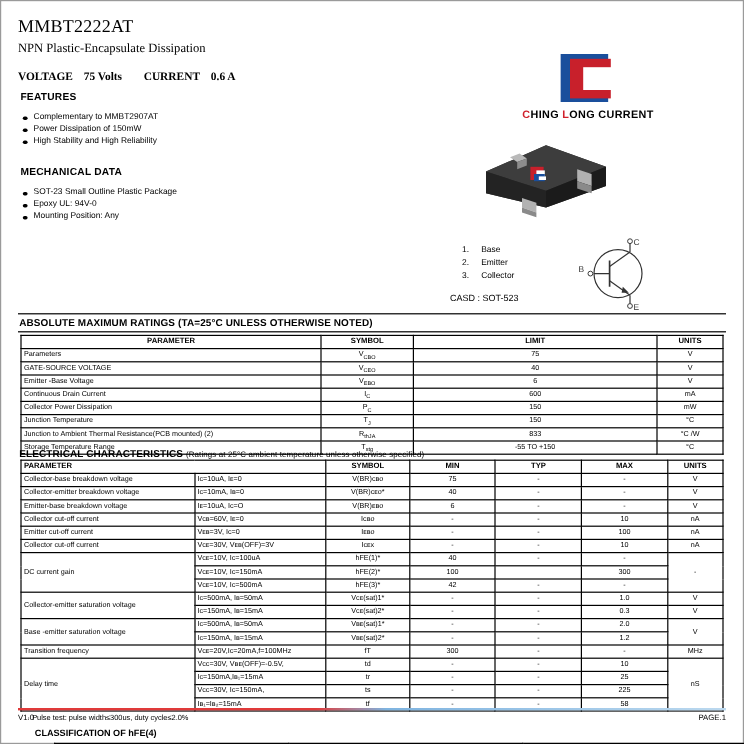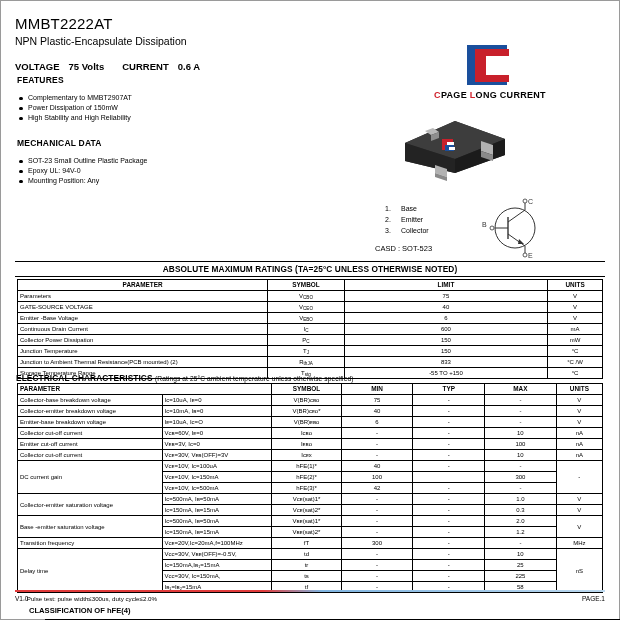--- a/index.html
+++ b/index.html
@@ -24,21 +24,21 @@
   }
   .inner {
     position: absolute;
     left: 14px;
     top: 14px;
     width: 590px;
     height: 590px;
   }
 
   
-  .head { position: absolute; left: 0; top: 0; width: 590px; }
+  .head { position: absolute; left: 0; top: 0; width: 590px; font-family: Liberation Serif, serif; }
   .part-no {
     font-size: 15px;
     letter-spacing: 0.2px;
     color: #000;
   }
   .subtitle {
     font-size: 10.5px;
     margin-top: 3px;
   }
   .vc-line {
@@ -259,21 +259,21 @@
     </ul>
   </div>
 
   <div class="logo-wrap">
     <div class="logo-mark">
       <div class="logo-blue"></div>
       <div class="logo-blue-notch"></div>
       <div class="logo-red"></div>
       <div class="logo-red-notch"></div>
     </div>
-    <div class="logo-text"><span class="r">C</span><span>PAGE</span>&nbsp;<span class="r">L</span><span>ONG</span>&nbsp;<span>CURRENT</span></div>
+    <div class="logo-text"><span class="r">C</span><span>HING</span>&nbsp;<span class="r">L</span><span>ONG</span>&nbsp;<span>CURRENT</span></div>
   </div>
 
   <div class="pkg">
     <svg width="120" height="72" viewBox="0 0 120 72">
       <g>
         <polygon points="8,28 58,6 108,24 108,40 58,58 8,46" fill="#2b2b2b"></polygon>
         <polygon points="8,28 58,6 108,24 58,44" fill="#3d3d3d"></polygon>
         <polygon points="8,28 58,44 58,58 8,46" fill="#232323"></polygon>
         <polygon points="58,44 108,24 108,40 58,58" fill="#1b1b1b"></polygon>
         <polygon points="28,16 36,13 42,17 34,20" fill="#b9b9b9"></polygon>
@@ -310,21 +310,21 @@
       <line x1="55" y1="49" x2="55" y2="56" stroke="#333" stroke-width="1"></line>
       <circle cx="55" cy="58" r="2" fill="none" stroke="#333" stroke-width="0.8"></circle>
       <polygon points="49,42 54,47 48,47" fill="#333"></polygon>
       <text x="58" y="7" font-family="Liberation Sans, sans-serif" font-size="7" fill="#333">C</text>
       <text x="12" y="30" font-family="Liberation Sans, sans-serif" font-size="7" fill="#333">B</text>
       <text x="58" y="61" font-family="Liberation Sans, sans-serif" font-size="7" fill="#333">E</text>
     </svg>
   </div>
 
   <div class="rule-blk rule-top" style="top:246px;"></div>
-  <div class="rule-blk" style="top:247px;text-align:center;">
+  <div class="rule-blk" style="top:247px;">
     <div class="head-line">ABSOLUTE MAXIMUM RATINGS (TA=25°C UNLESS OTHERWISE NOTED)</div>
   </div>
   <div class="rule-blk rule-bot" style="top:261px;"></div>
 
   <div class="amr">
     <table class="dt">
       <colgroup>
             <col style="width:219px">
             <col style="width:67px">
             <col style="width:178px">

